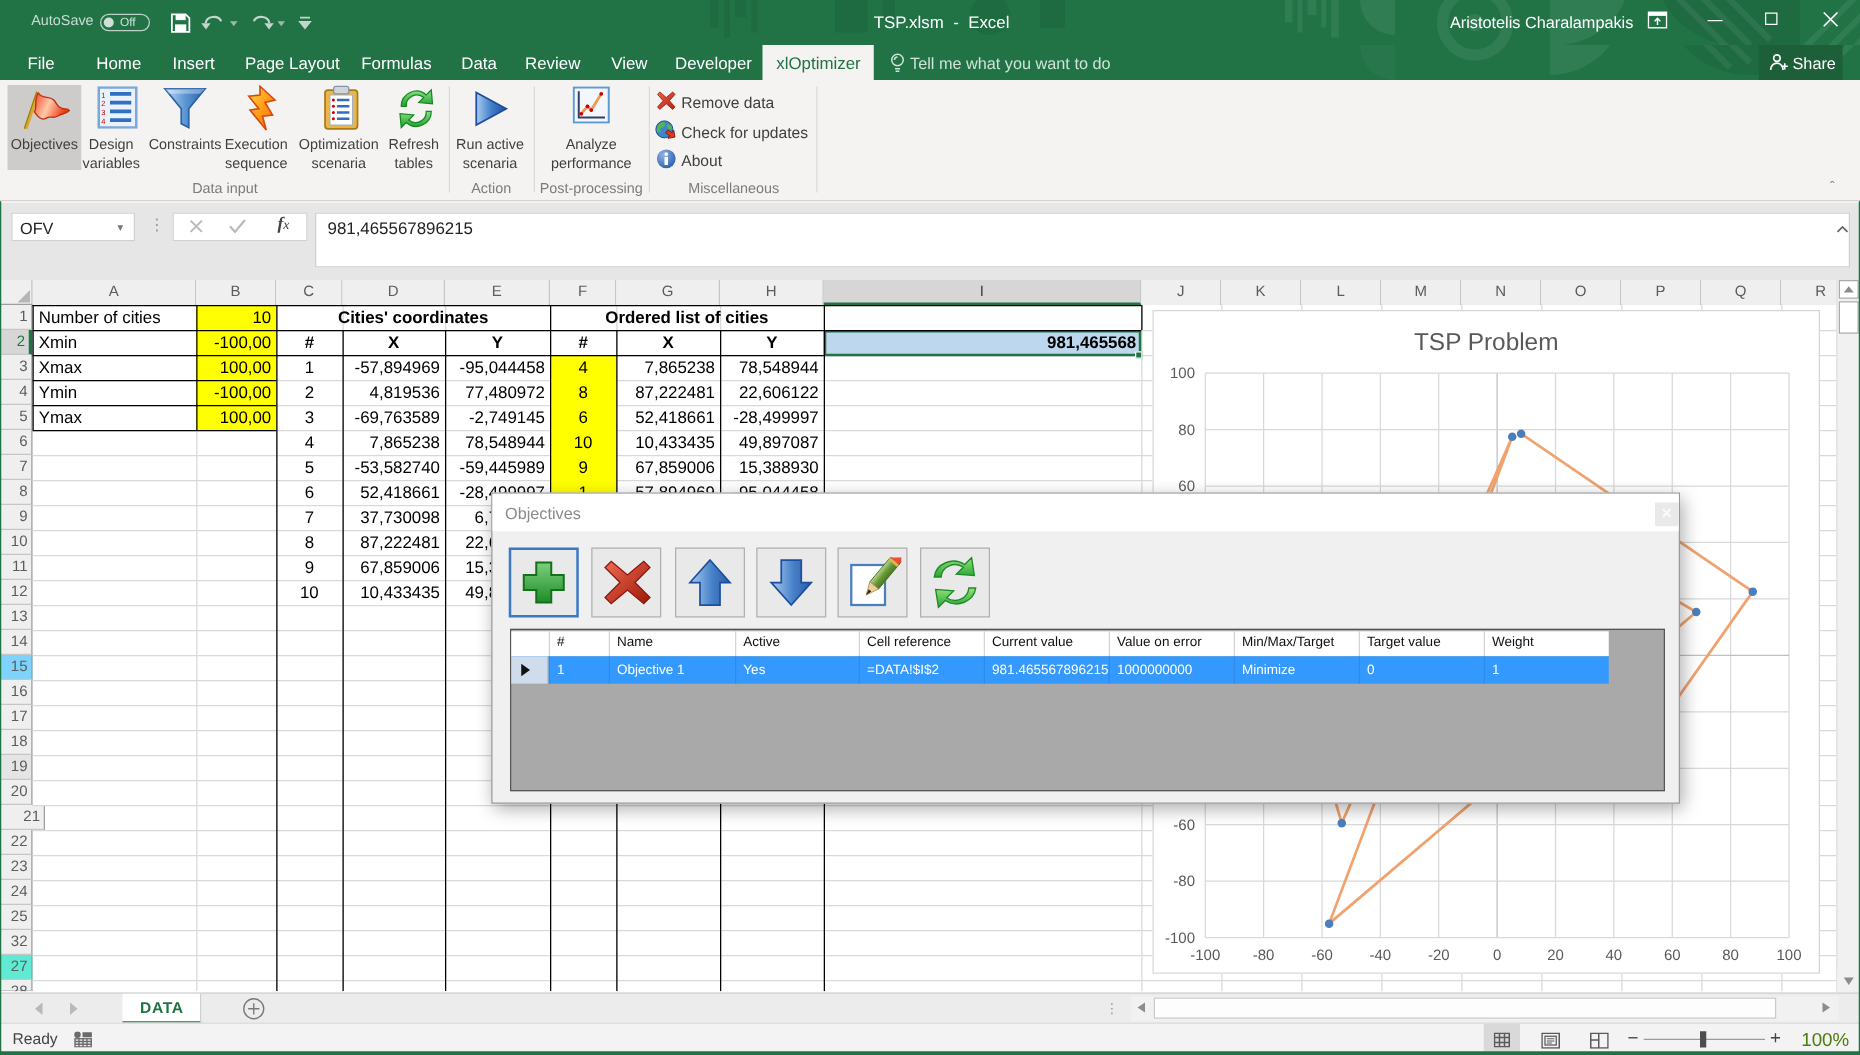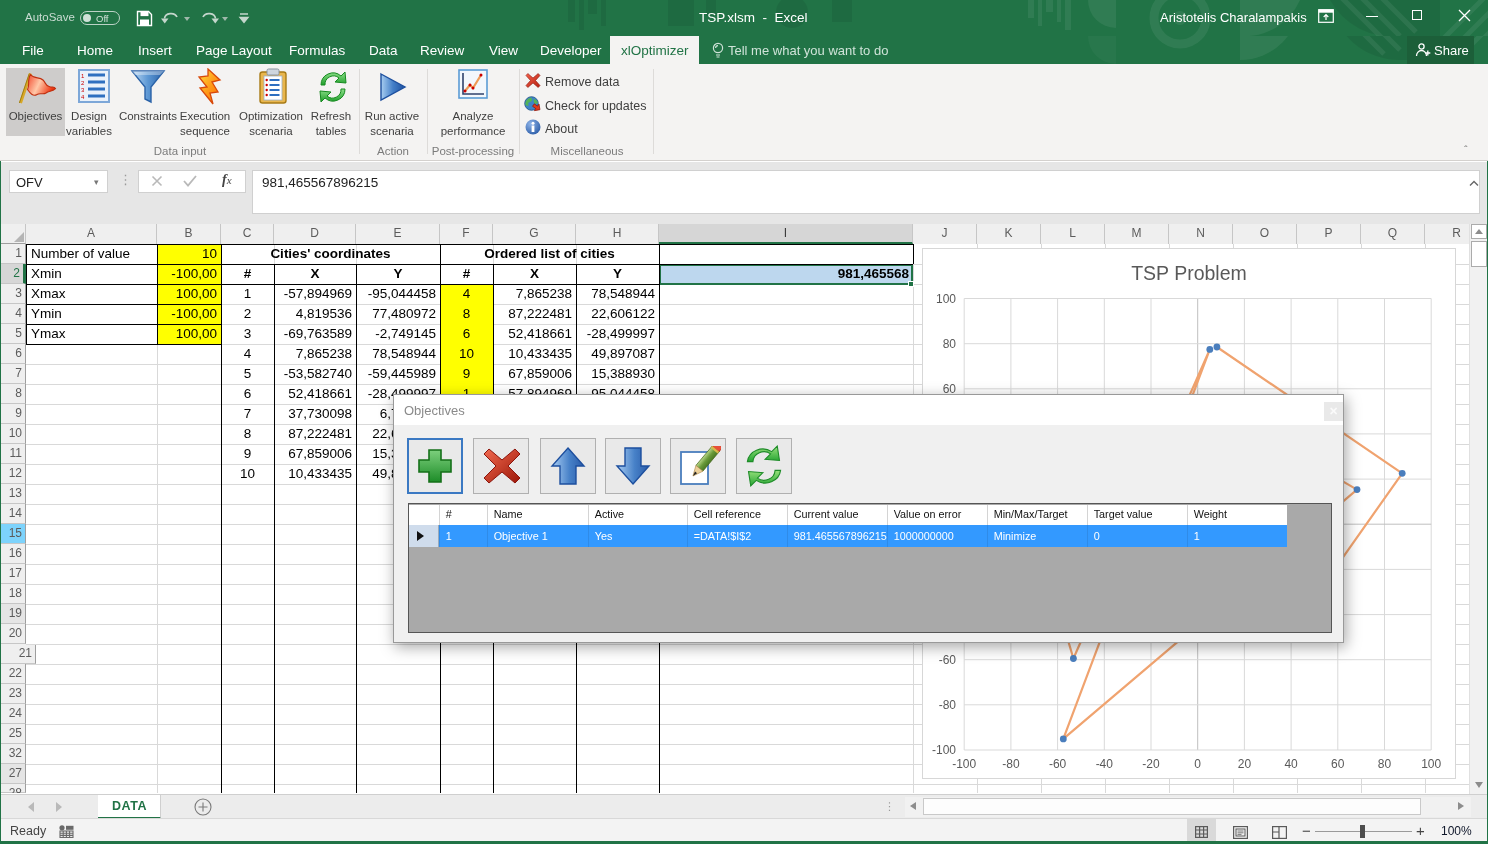--- a/index.html
+++ b/index.html
@@ -331,21 +331,21 @@
     <div class="abs" style="left:0;top:340px;width:26px;height:20px;background:#efefef;border-right:1px solid #9e9e9e;border-bottom:1px solid #c6c6c6;color:#5c5c5c;font-size:12px;text-align:right;padding-right:3px;line-height:19px">17</div>
     <div class="abs" style="left:0;top:360px;width:26px;height:20px;background:#efefef;border-right:1px solid #9e9e9e;border-bottom:1px solid #c6c6c6;color:#5c5c5c;font-size:12px;text-align:right;padding-right:3px;line-height:19px">18</div>
     <div class="abs" style="left:0;top:380px;width:26px;height:20px;background:#e5e5e5;border-right:1px solid #9e9e9e;border-bottom:1px solid #c6c6c6;color:#5c5c5c;font-size:12px;text-align:right;padding-right:3px;line-height:19px">19</div>
     <div class="abs" style="left:0;top:400px;width:26px;height:20px;background:#efefef;border-right:1px solid #9e9e9e;border-bottom:1px solid #c6c6c6;color:#5c5c5c;font-size:12px;text-align:right;padding-right:3px;line-height:19px">20</div>
     <div class="abs" style="left:0;top:420px;width:36px;height:20px;background:#efefef;border-right:1px solid #9e9e9e;border-bottom:1px solid #c6c6c6;color:#5c5c5c;font-size:12px;text-align:right;padding-right:3px;line-height:19px">21</div>
     <div class="abs" style="left:0;top:440px;width:26px;height:20px;background:#efefef;border-right:1px solid #9e9e9e;border-bottom:1px solid #c6c6c6;color:#5c5c5c;font-size:12px;text-align:right;padding-right:3px;line-height:19px">22</div>
     <div class="abs" style="left:0;top:460px;width:26px;height:20px;background:#efefef;border-right:1px solid #9e9e9e;border-bottom:1px solid #c6c6c6;color:#5c5c5c;font-size:12px;text-align:right;padding-right:3px;line-height:19px">23</div>
     <div class="abs" style="left:0;top:480px;width:26px;height:20px;background:#efefef;border-right:1px solid #9e9e9e;border-bottom:1px solid #c6c6c6;color:#5c5c5c;font-size:12px;text-align:right;padding-right:3px;line-height:19px">24</div>
     <div class="abs" style="left:0;top:500px;width:26px;height:20px;background:#efefef;border-right:1px solid #9e9e9e;border-bottom:1px solid #c6c6c6;color:#5c5c5c;font-size:12px;text-align:right;padding-right:3px;line-height:19px">25</div>
     <div class="abs" style="left:0;top:520px;width:26px;height:20px;background:#efefef;border-right:1px solid #9e9e9e;border-bottom:1px solid #c6c6c6;color:#5c5c5c;font-size:12px;text-align:right;padding-right:3px;line-height:19px">32</div>
-    <div class="abs" style="left:0;top:540px;width:26px;height:20px;background:#e5e5e5;border-right:1px solid #9e9e9e;border-bottom:1px solid #c6c6c6;color:#5c5c5c;font-size:12px;text-align:right;padding-right:3px;line-height:19px">27</div>
+    <div class="abs" style="left:0;top:540px;width:26px;height:20px;background:#5eead4;border-right:1px solid #9e9e9e;border-bottom:1px solid #c6c6c6;color:#5c5c5c;font-size:12px;text-align:right;padding-right:3px;line-height:19px">27</div>
     <div class="abs" style="left:0;top:560px;width:26px;height:9px;background:#efefef;border-right:1px solid #9e9e9e;border-bottom:1px solid #c6c6c6;color:#5c5c5c;font-size:12px;text-align:right;padding-right:3px;line-height:19px">28</div>
     <div class="abs" style="left:26px;top:40px;width:1443px;height:1px;background:#d9d9d9"></div>
     <div class="abs" style="left:26px;top:60px;width:1443px;height:1px;background:#d9d9d9"></div>
     <div class="abs" style="left:26px;top:80px;width:1443px;height:1px;background:#d9d9d9"></div>
     <div class="abs" style="left:26px;top:100px;width:1443px;height:1px;background:#d9d9d9"></div>
     <div class="abs" style="left:26px;top:120px;width:1443px;height:1px;background:#d9d9d9"></div>
     <div class="abs" style="left:26px;top:140px;width:1443px;height:1px;background:#d9d9d9"></div>
     <div class="abs" style="left:26px;top:160px;width:1443px;height:1px;background:#d9d9d9"></div>
     <div class="abs" style="left:26px;top:180px;width:1443px;height:1px;background:#d9d9d9"></div>
     <div class="abs" style="left:26px;top:200px;width:1443px;height:1px;background:#d9d9d9"></div>
@@ -377,21 +377,21 @@
     <div class="abs" style="left:659px;top:20px;width:1px;height:549px;background:#d9d9d9"></div>
     <div class="abs" style="left:913px;top:20px;width:1px;height:549px;background:#d9d9d9"></div>
     <div class="abs" style="left:977px;top:20px;width:1px;height:549px;background:#d9d9d9"></div>
     <div class="abs" style="left:1041px;top:20px;width:1px;height:549px;background:#d9d9d9"></div>
     <div class="abs" style="left:1105px;top:20px;width:1px;height:549px;background:#d9d9d9"></div>
     <div class="abs" style="left:1169px;top:20px;width:1px;height:549px;background:#d9d9d9"></div>
     <div class="abs" style="left:1233px;top:20px;width:1px;height:549px;background:#d9d9d9"></div>
     <div class="abs" style="left:1297px;top:20px;width:1px;height:549px;background:#d9d9d9"></div>
     <div class="abs" style="left:1361px;top:20px;width:1px;height:549px;background:#d9d9d9"></div>
     <div class="abs" style="left:1425px;top:20px;width:1px;height:549px;background:#d9d9d9"></div>
-    <div class="abs" style="left:27px;top:20px;width:130px;height:20px;text-align:left;padding-left:4px;font-size:13.5px;line-height:20px;color:#000;white-space:nowrap;overflow:hidden">Number of value</div>
+    <div class="abs" style="left:27px;top:20px;width:130px;height:20px;text-align:left;padding-left:4px;font-size:13.5px;line-height:20px;color:#000;white-space:nowrap;overflow:hidden">Number of cities</div>
     <div class="abs" style="left:157px;top:20px;width:64px;height:20px;background:#ffff00;text-align:right;padding-right:4px;font-size:13.5px;line-height:20px;color:#000;white-space:nowrap;overflow:hidden">10</div>
     <div class="abs" style="left:27px;top:40px;width:130px;height:20px;text-align:left;padding-left:4px;font-size:13.5px;line-height:20px;color:#000;white-space:nowrap;overflow:hidden">Xmin</div>
     <div class="abs" style="left:157px;top:40px;width:64px;height:20px;background:#ffff00;text-align:right;padding-right:4px;font-size:13.5px;line-height:20px;color:#000;white-space:nowrap;overflow:hidden">-100,00</div>
     <div class="abs" style="left:27px;top:60px;width:130px;height:20px;text-align:left;padding-left:4px;font-size:13.5px;line-height:20px;color:#000;white-space:nowrap;overflow:hidden">Xmax</div>
     <div class="abs" style="left:157px;top:60px;width:64px;height:20px;background:#ffff00;text-align:right;padding-right:4px;font-size:13.5px;line-height:20px;color:#000;white-space:nowrap;overflow:hidden">100,00</div>
     <div class="abs" style="left:27px;top:80px;width:130px;height:20px;text-align:left;padding-left:4px;font-size:13.5px;line-height:20px;color:#000;white-space:nowrap;overflow:hidden">Ymin</div>
     <div class="abs" style="left:157px;top:80px;width:64px;height:20px;background:#ffff00;text-align:right;padding-right:4px;font-size:13.5px;line-height:20px;color:#000;white-space:nowrap;overflow:hidden">-100,00</div>
     <div class="abs" style="left:27px;top:100px;width:130px;height:20px;text-align:left;padding-left:4px;font-size:13.5px;line-height:20px;color:#000;white-space:nowrap;overflow:hidden">Ymax</div>
     <div class="abs" style="left:157px;top:100px;width:64px;height:20px;background:#ffff00;text-align:right;padding-right:4px;font-size:13.5px;line-height:20px;color:#000;white-space:nowrap;overflow:hidden">100,00</div>
     <div class="abs" style="left:221px;top:20px;width:219px;height:20px;font-weight:bold;text-align:center;font-size:13.5px;line-height:20px;color:#000;white-space:nowrap;overflow:hidden">Cities' coordinates</div>
@@ -588,21 +588,21 @@
 <path d="M4.5 5 h6 M4.5 6.8 h6 M4.5 8.4 h4" stroke="#5a5a5a" stroke-width="0.8"></path>
     </svg>
     <svg class="abs" style="left:1272px;top:7px" width="15" height="13" viewBox="0 0 15 13">
 <rect x="0.6" y="0.6" width="13.8" height="11.8" fill="none" stroke="#5a5a5a" stroke-width="1.2"></rect>
 <path d="M0.6 6 H7 V0.6 M7 6 V12.4" stroke="#5a5a5a" stroke-width="1.2" fill="none"></path>
     </svg>
     <div class="abs" style="left:1302px;top:3px;font-size:15px;color:#444">−</div>
     <div class="abs" style="left:1315px;top:12px;width:97px;height:1px;background:#9a9a9a"></div>
     <div class="abs" style="left:1360px;top:6px;width:5px;height:13px;background:#4d4d4d"></div>
     <div class="abs" style="left:1416px;top:3px;font-size:15px;color:#444">+</div>
-    <div class="abs" style="left:1441px;top:5px;font-size:12px;color:#0f172a">100%</div>
+    <div class="abs" style="left:1441px;top:5px;font-size:15px;color:#4d7c0f">100%</div>
   </div>
 <div class="abs" style="left:0;top:841px;width:1488px;height:3px;background:#217346"></div>
 <div class="abs" style="left:393px;top:394px;width:951px;height:249px;background:#f0f0f0;border:1px solid #999;box-shadow:2px 4px 14px rgba(0,0,0,0.35)">
     <div class="abs" style="left:0;top:0;width:949px;height:30px;background:#fff"></div>
     <div class="abs" style="left:10px;top:8px;font-size:13px;color:#8a8a8a">Objectives</div>
     <div class="abs" style="left:930px;top:7px;width:19px;height:19px;background:#e9e9e9;color:#fafafa;font-size:11px;font-weight:bold;text-align:center;line-height:18px">✕</div>
     <div class="abs" style="left:13px;top:43px;width:56px;height:56px;background:#e9e9e9;border:2px solid #3b79c3"></div>
     <div class="abs" style="left:79.4px;top:43px;width:56px;height:56px;background:#e9e9e9;border:1px solid #b0b0b0"></div>
     <div class="abs" style="left:145.9px;top:43px;width:56px;height:56px;background:#e9e9e9;border:1px solid #b0b0b0"></div>
     <div class="abs" style="left:210.9px;top:43px;width:56px;height:56px;background:#e9e9e9;border:1px solid #b0b0b0"></div>

